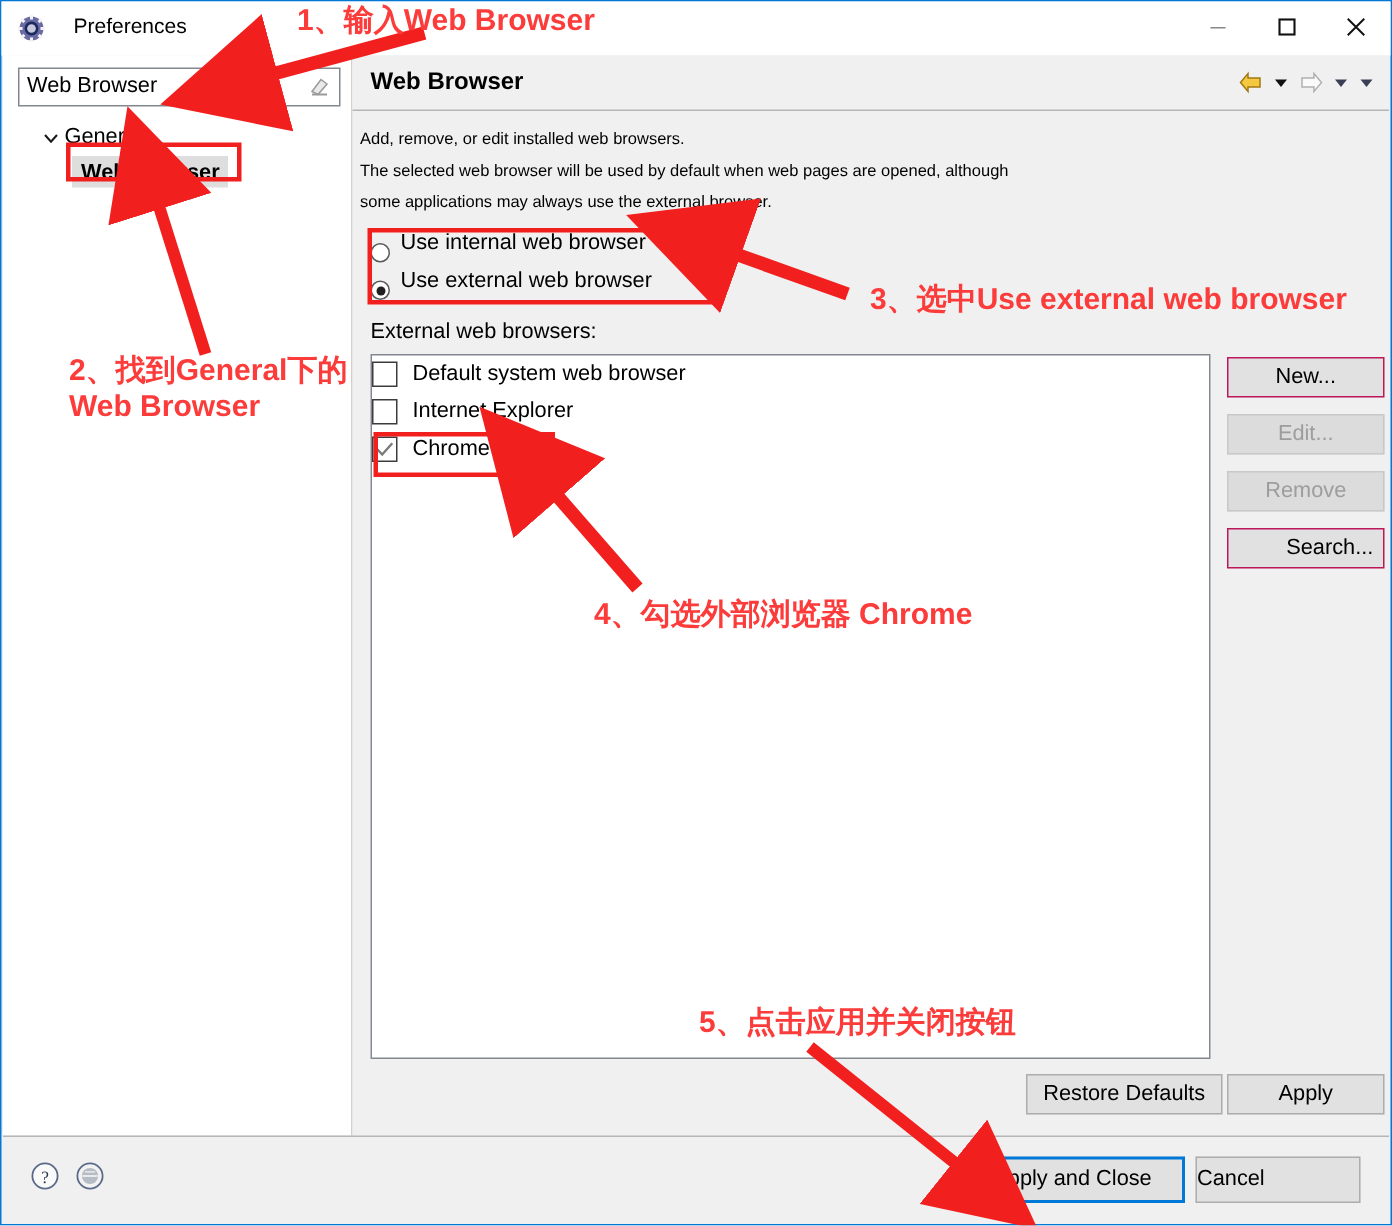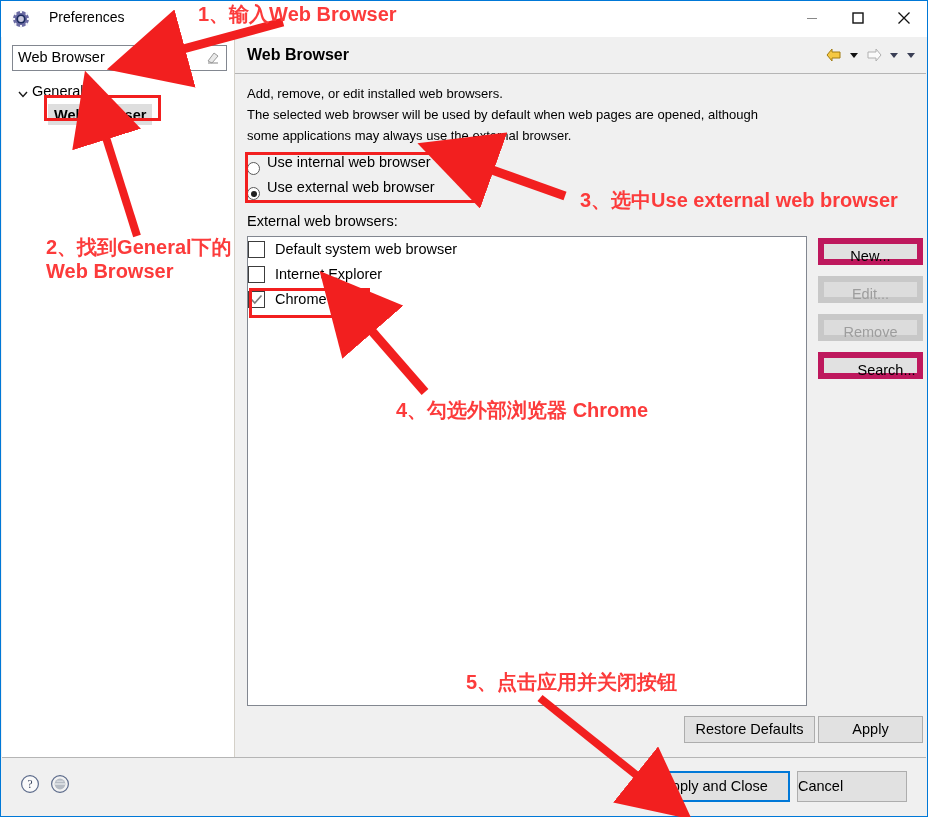--- a/index.html
+++ b/index.html
@@ -60,20 +60,21 @@
     border:0;outline:0;background:transparent;
     font-family:"Liberation Sans","DejaVu Sans",sans-serif;
     font-size:14.5px;color:#000;padding:0;
   }
   #clear-icon{
     position:absolute;right:5px;top:4px;width:16px;height:16px;
   }
   #tree{
     position:absolute;left:0;top:42px;right:0;
     font-size:14.5px;
+    padding-left:11px;
   }
   .tree-row{
     position:relative;height:25px;line-height:25px;white-space:nowrap;
   }
   #tree-general{padding-left:14px;}
   #twisty{
     display:inline-block;width:14px;height:14px;vertical-align:middle;
     margin-right:2px;position:relative;top:-1px;
   }
   #tree-webbrowser{
@@ -105,22 +106,22 @@
     font-size:16px;font-weight:bold;color:#000;
   }
   #nav-icons{
     position:absolute;right:8px;top:8px;
     display:flex;align-items:center;gap:3px;
   }
   .nav-ico{width:20px;height:20px;display:inline-block;position:relative;cursor:default;}
   .nav-drop{width:14px;height:20px;display:inline-block;position:relative;cursor:default;}
 
   #desc{
-    position:absolute;left:12px;top:46px;width:660px;
-    font-size:13px;line-height:21px;color:#000;
+    position:absolute;left:5px;top:46px;width:660px;
+    font-size:11px;line-height:21px;color:#000;
   }
 
   
   #radio-group{
     position:absolute;left:12px;top:113px;
   }
   .radio-row{
     height:25px;line-height:25px;white-space:nowrap;font-size:14.5px;
     display:flex;align-items:flex-end;
   }
@@ -152,21 +153,21 @@
     margin-right:10px;position:relative;flex:0 0 auto;box-sizing:border-box;
   }
   .cb svg{position:absolute;left:1px;top:1px;}
 
   
   #side-buttons{
     position:absolute;left:583px;top:201px;width:105px;
   }
   .sbtn{
     display:block;width:105px;height:27px;margin-bottom:11px;
-    background:#e1e1e1;border:6px solid #be185d;
+    background:#e1e1e1;border:1px solid #be185d;
     font-family:"Liberation Sans","DejaVu Sans",sans-serif;
     font-size:14.5px;color:#000;cursor:default;
     box-sizing:border-box;padding:0;line-height:25px;text-align:center;
   }
   .sbtn.disabled{color:#9d9d9d;background:#dcdcdc;border-color:#c8c8c8;}
   .sbtn.gap{margin-top:9px;padding-left:32px;}
 
   #restore-btn{
     position:absolute;left:449px;top:679px;width:131px;height:27px;
     background:#e1e1e1;border:1px solid #adadad;box-sizing:border-box;

